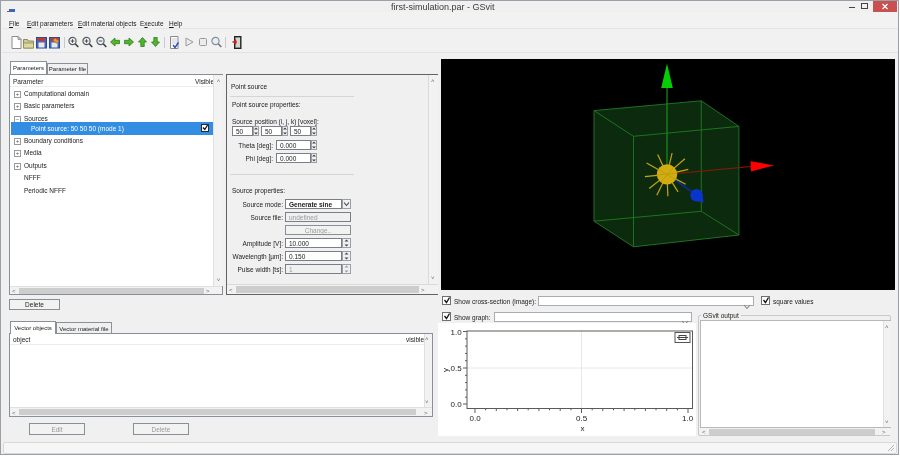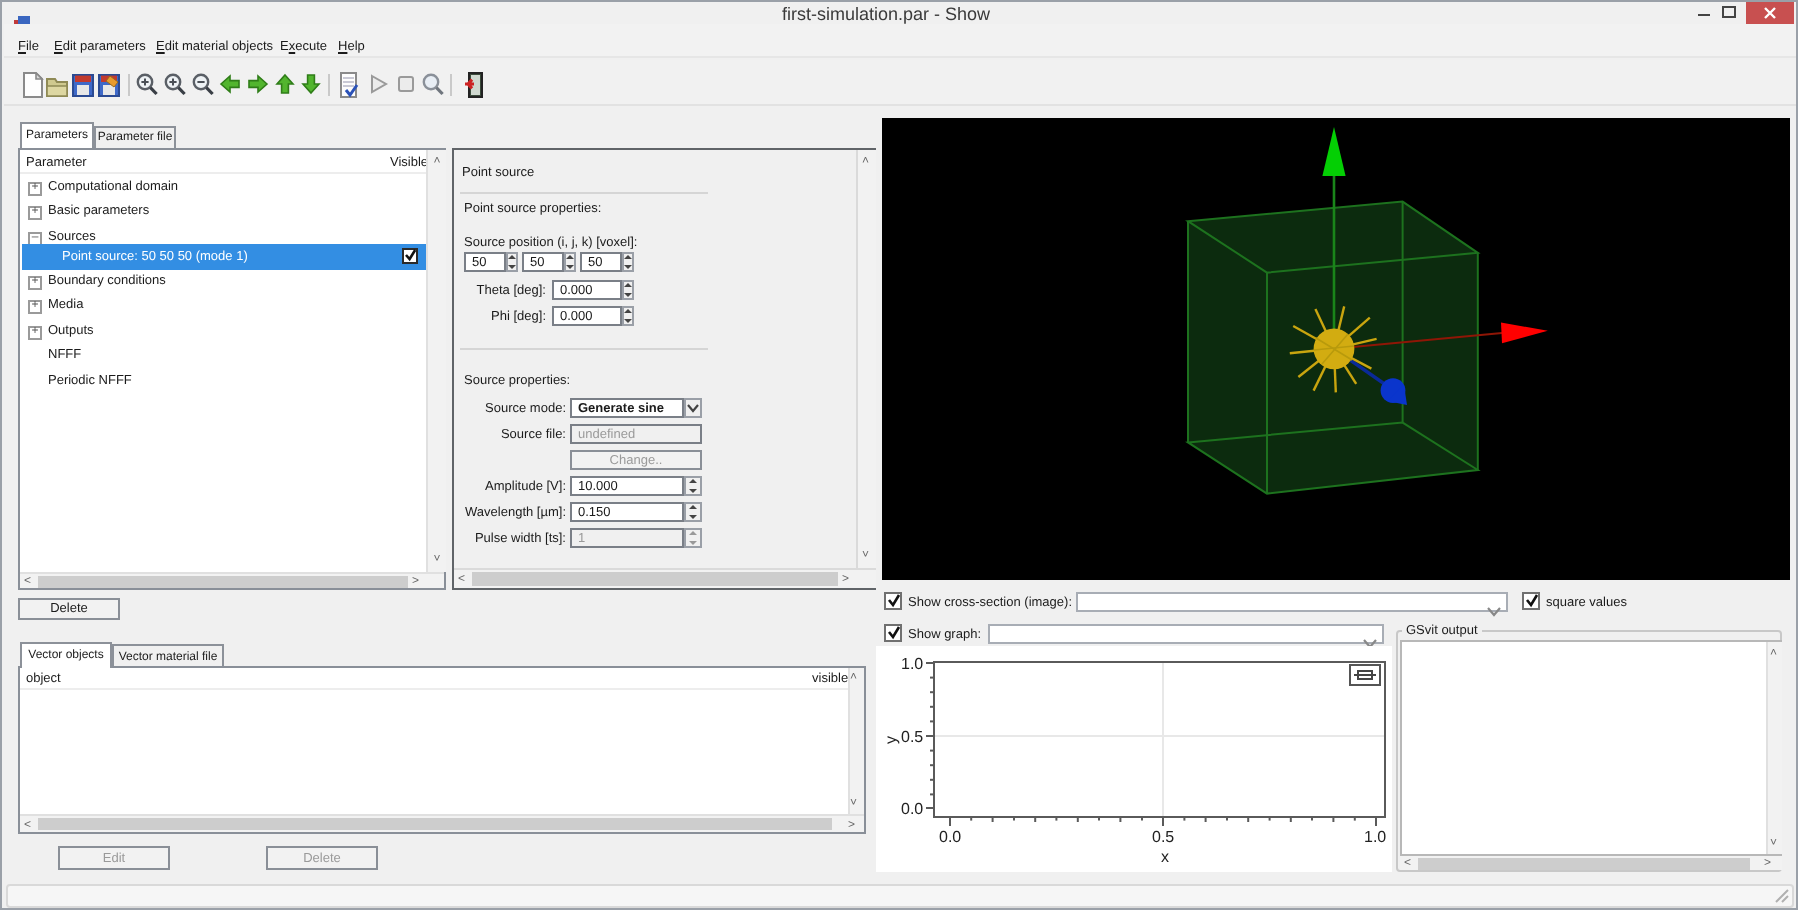--- a/index.html
+++ b/index.html
@@ -35,21 +35,21 @@
 <div class="win">
 
   <div class="abs titlebar"></div>
   <div class="abs" style="left:6px;top:2px;width:7px;height:7px;">
     <svg width="8" height="8">
         <rect x="0" y="2" width="5" height="5" fill="#c03a3a"></rect>
         <rect x="2" y="0" width="6" height="5" fill="#3a66c0"></rect>
         <rect x="4" y="4" width="4" height="4" fill="#2a8a2a"></rect>
       </svg>
   </div>
-  <div class="abs title-text">first-simulation.par - Show</div>
+  <div class="abs title-text">first-simulation.par - GSvit</div>
   <div class="abs" style="left:848px;top:5.5px;width:6px;height:1.5px;background:#444;"></div>
   <div class="abs" style="left:860px;top:2px;width:7px;height:6px;border:1px solid #444;background:#f0f0f0;"></div>
   <div class="abs closebtn">
       <svg width="24" height="11" style="position:absolute;left:0;top:0;">
         <path d="M9.5 3 L14.5 8 M14.5 3 L9.5 8" stroke="#fff" stroke-width="1.2"></path>
       </svg>
     </div>
 
   <div class="abs menubar"></div>
   <div class="abs menu-item" style="left:8px;"><span style="text-decoration:underline">F</span>ile</div>

